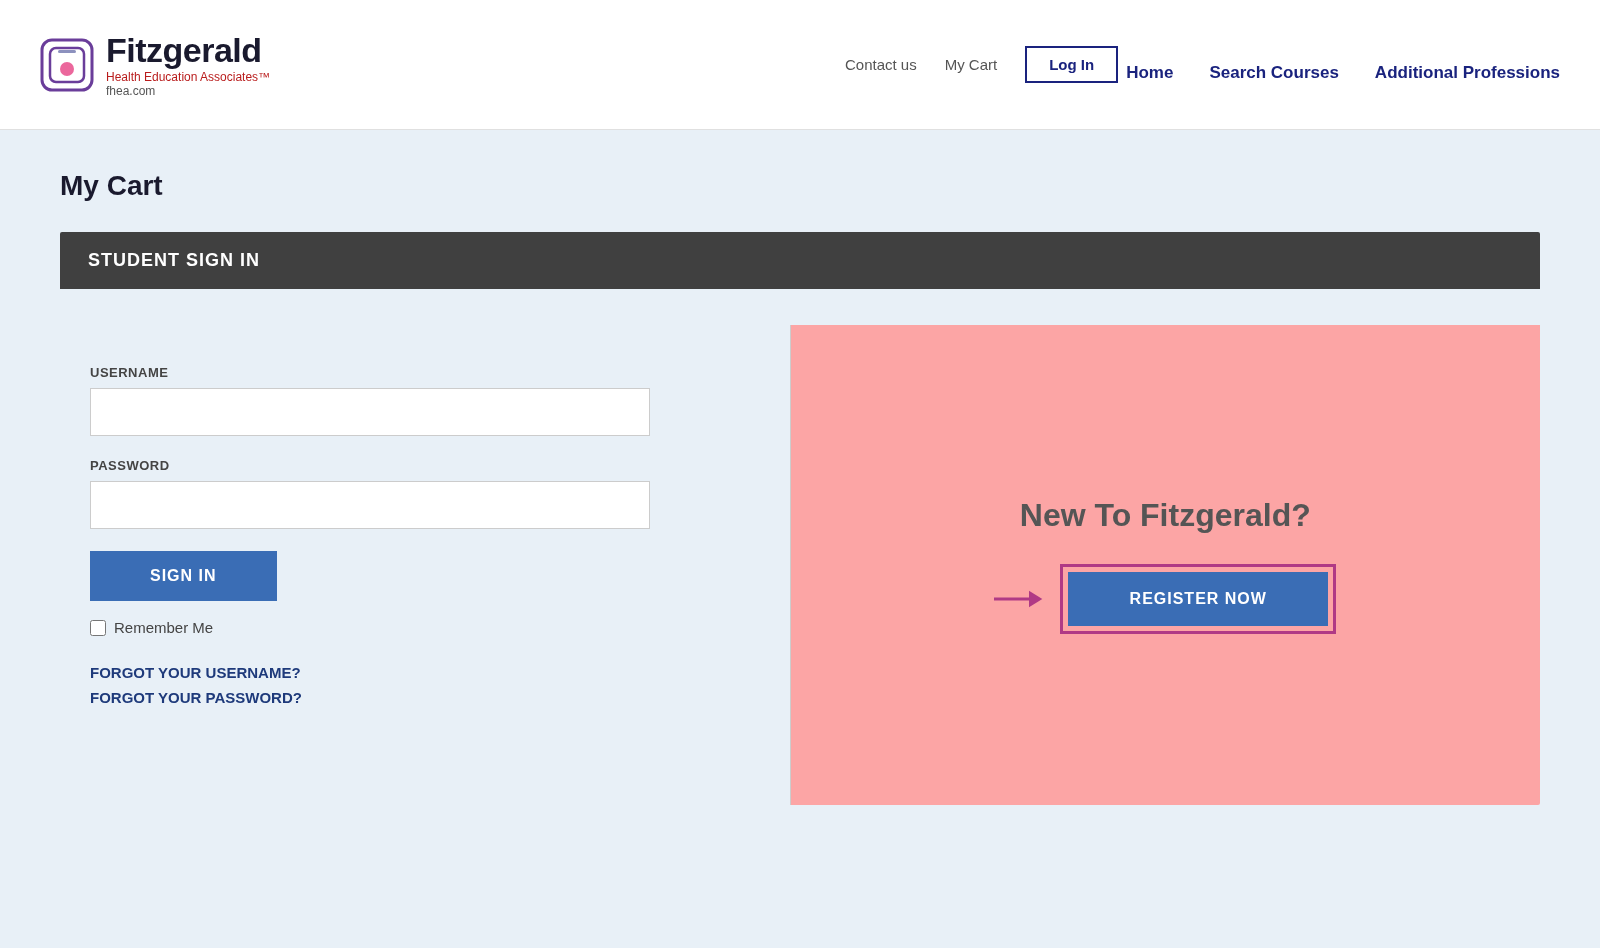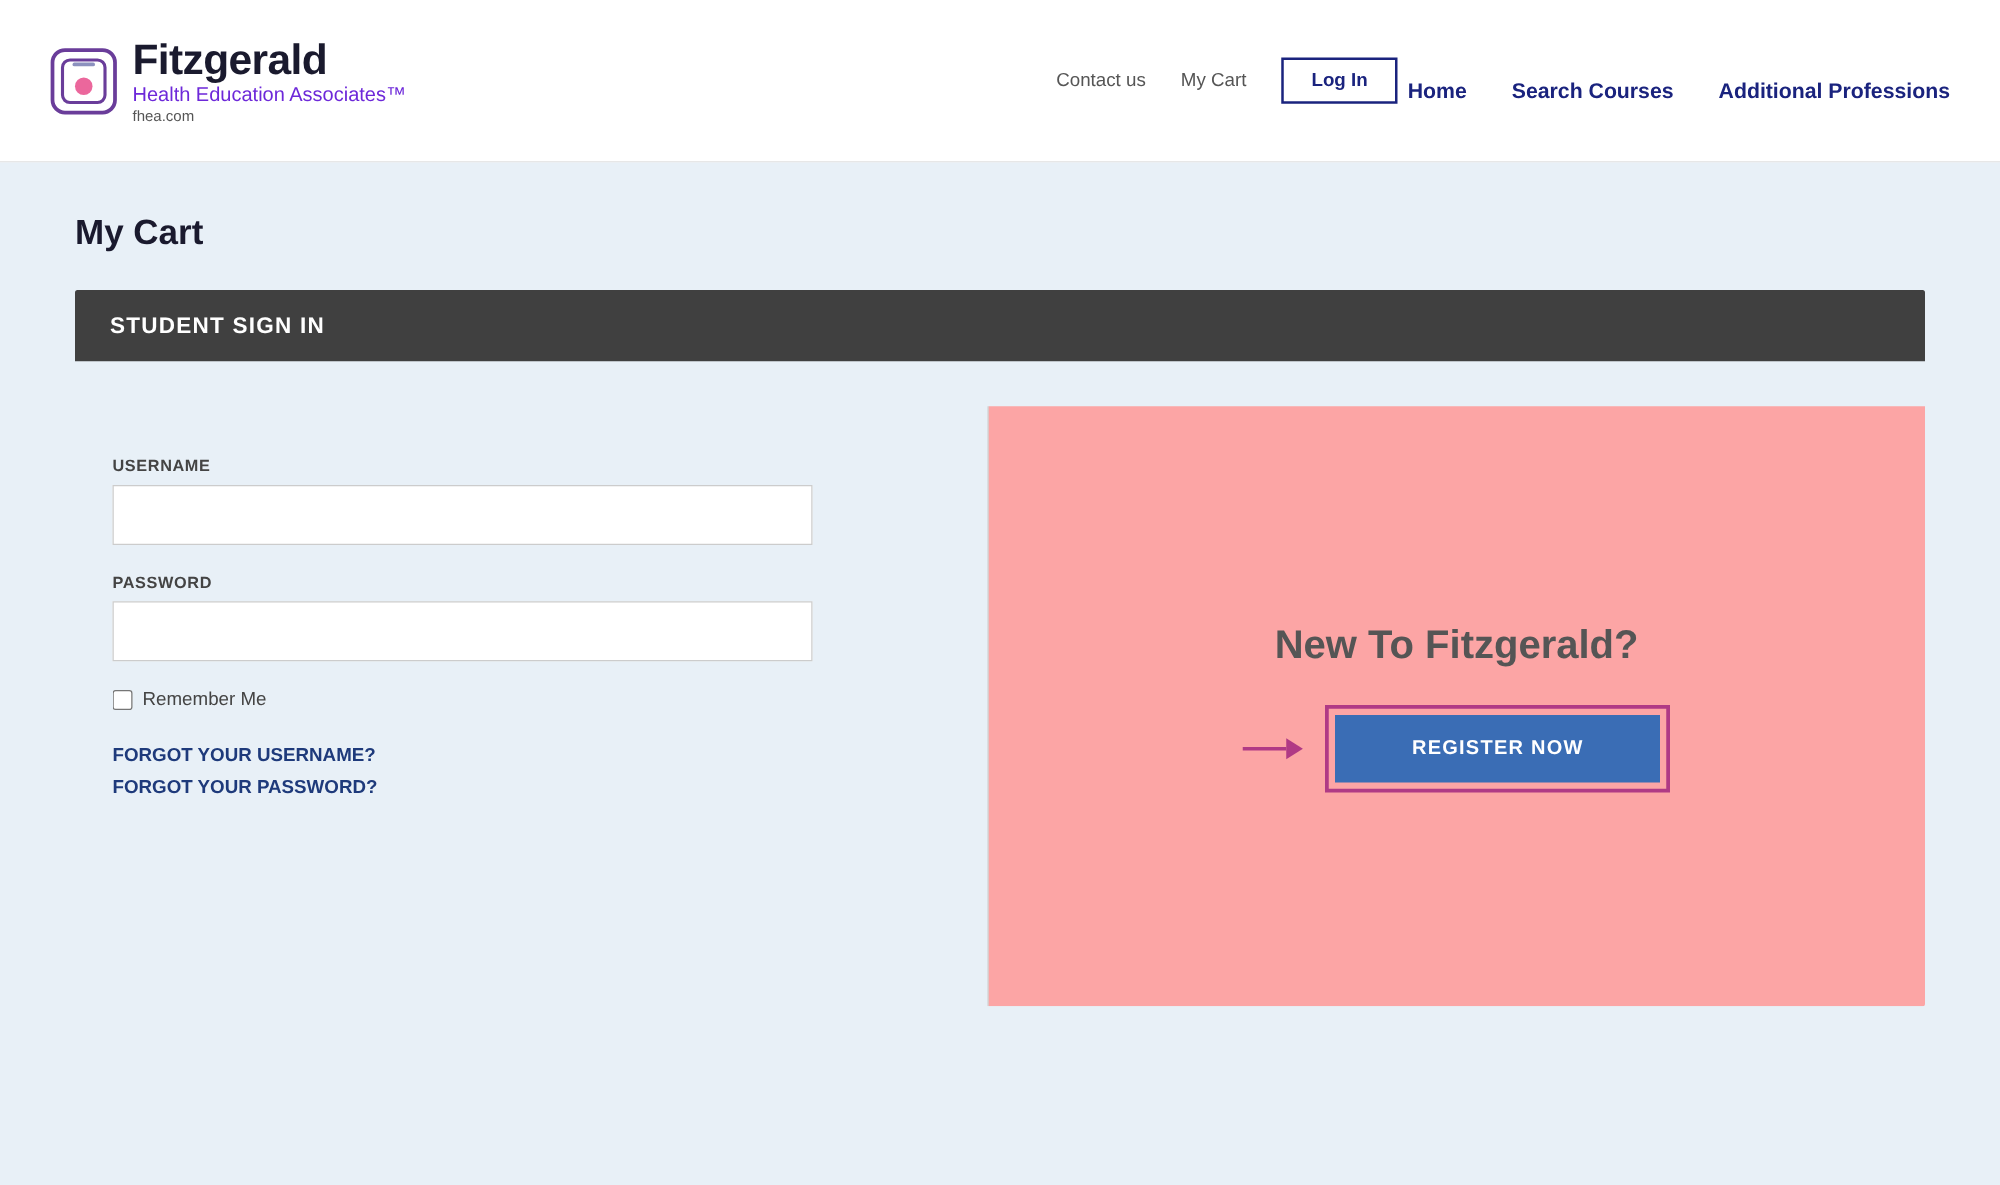--- a/index.html
+++ b/index.html
@@ -28,22 +28,22 @@
       display: flex;
       flex-direction: column;
     }
     .logo-name {
       font-size: 34px;
       font-weight: bold;
       color: #1a1a2e;
       letter-spacing: -0.5px;
     }
     .logo-sub {
-      font-size: 16px;
-      color: #6d28d9;
+      font-size: 12px;
+      color: #b91c1c;
     }
     .logo-url {
       font-size: 12px;
       color: #555;
     }
 
     .nav-area {
       display: flex;
       flex-direction: row;
       align-items: flex-end;
@@ -290,20 +290,21 @@
         <div class="form-group">
           <label class="form-label">USERNAME</label>
           <input type="text" class="form-input" value="" style="">
         </div>
 
         <div class="form-group">
           <label class="form-label">PASSWORD</label>
           <input type="password" class="form-input" value="" style="">
         </div>
 
+        <button class="sign-in-btn">SIGN IN</button>
 
         <div class="remember-me">
           <input type="checkbox" style="">
           <span>Remember Me</span>
         </div>
 
         <div class="forgot-links">
           <a href="#">FORGOT YOUR USERNAME?</a>
           <a href="#">FORGOT YOUR PASSWORD?</a>
         </div>

